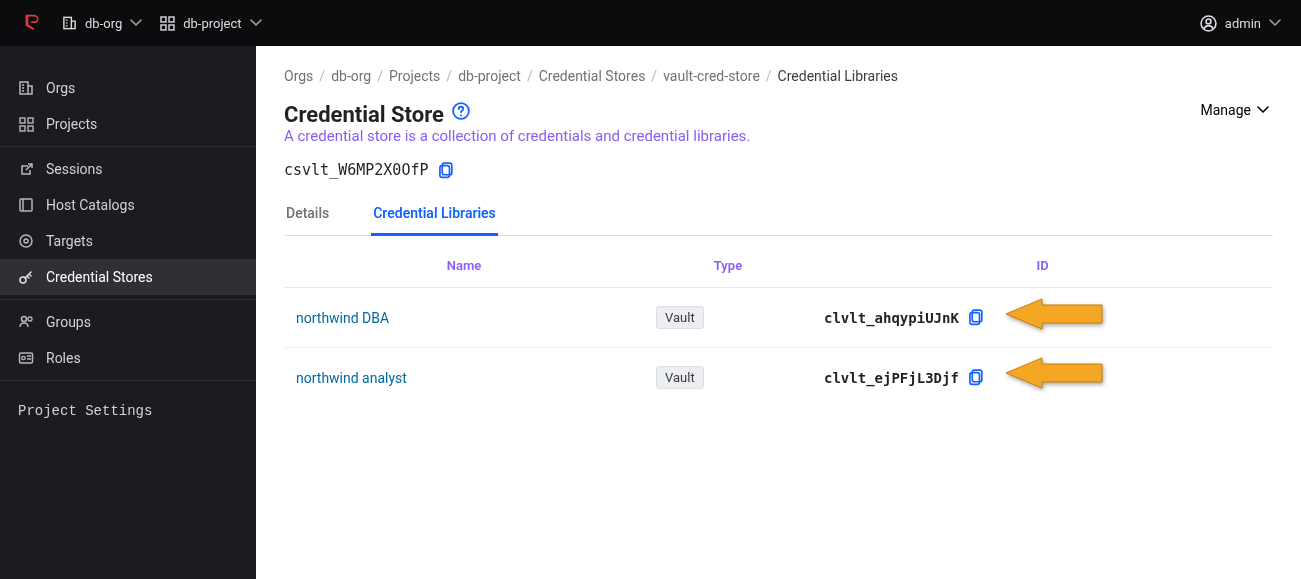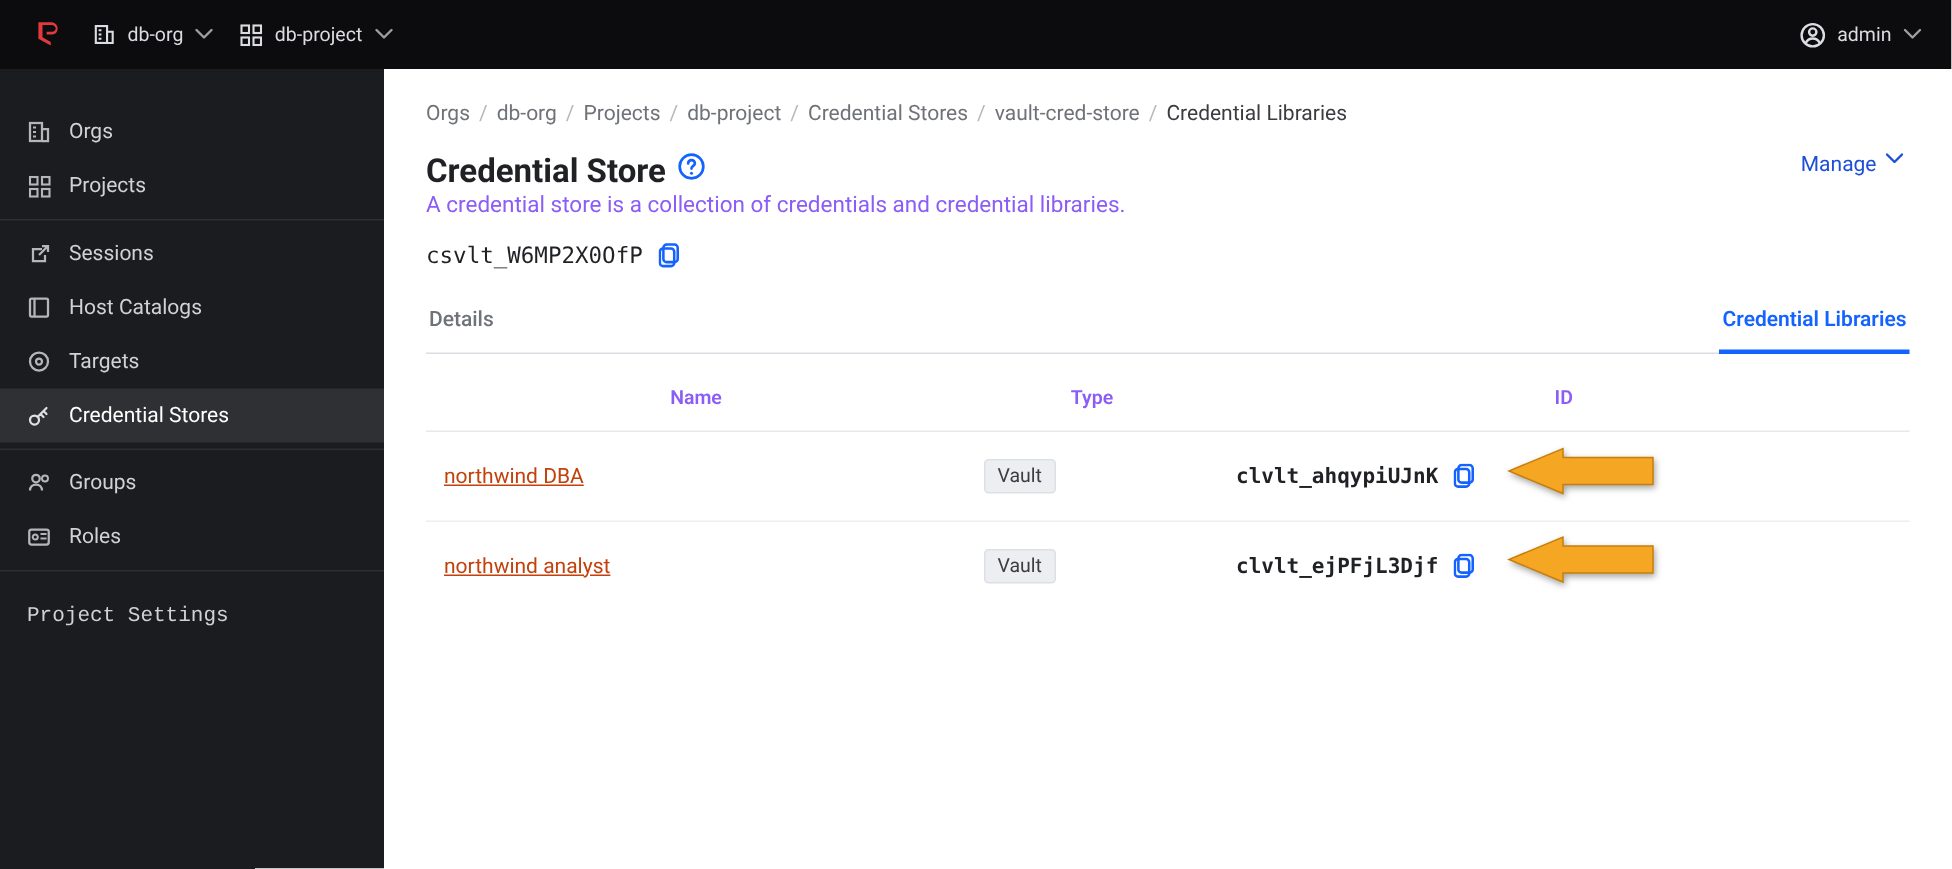--- a/index.html
+++ b/index.html
@@ -63,43 +63,43 @@
   .breadcrumbs { font-size: 14px; color: #6f7277; display:flex; flex-wrap:wrap; gap:6px; align-items:center; }
   .breadcrumbs .sep { color: #b7b9bd; }
   .breadcrumbs .crumb { color:#6f7277; }
   .breadcrumbs .crumb.last { color:#3a3c40; }
 
   .titlewrap { margin-top: 18px; display:flex; justify-content:space-between; align-items:flex-start; }
   .titleleft { }
   .pagetitle { font-size: 22px; font-weight: 700; display:flex; align-items:flex-start; gap:8px; color:#1f2124; }
   .pagetitle .help { color:#1563ff; display:inline-flex; }
   .subtitle { font-size: 15px; color: #8b5cf6; }
-  .manage { display:flex; gap:6px; font-size:14px; color:#1d4ed8; cursor:pointer; padding-right:4px; }
+  .manage { display:flex; align-items:center; gap:6px; font-size:14px; color:#000000; cursor:pointer; padding-right:4px; }
 
   .idrow { margin-top: 16px; display:flex; align-items:center; gap:10px; }
   .idcode { font-family: ui-monospace, SFMono-Regular, Menlo, monospace; font-size:15px; color:#1f2124; }
   .copy-icon { color:#1563ff; display:inline-flex; cursor:pointer; }
 
-  .tabs { display:flex; gap:28px; border-bottom:1px solid #dcdee3; margin-top:16px;justify-content:space-between; }
+  .tabs { display:flex; gap:40px; border-bottom:1px solid #dcdee3; margin-top:16px; }
   .tab { padding: 10px 2px 12px 2px; font-size:14px; color:#6f7277; cursor:pointer; font-weight:500; }
   .tab.active { color:#1563ff; border-bottom: 3px solid #1563ff; margin-bottom:-1px; font-weight:600; }
 
   
   .tablewrap { margin-top: 6px; position:relative; }
   table { width: 100%; border-collapse: collapse; }
   thead th {
     text-align: center; font-size:13px; font-weight:600; color:#8b5cf6;
     padding: 16px 12px 14px 12px; border-bottom:1px solid #e6e8ec;
   }
   tbody td {
     padding: 18px 12px; font-size:14px; border-bottom:1px solid #eceef2;
     vertical-align: middle;
   }
   tbody tr:last-child td { border-bottom: none; }
-  .link { color:#c2410c; text-decoration: underline; cursor:pointer;text-align:right; }
+  .link { color:#0369a1; cursor:pointer;text-align:right; }
   .badge {
     display:inline-block; padding:3px 8px; background:#eceef2; border:1px solid #dcdfe4;
     border-radius:3px; font-size:13px; color:#3b3d41;
   }
   .idcell { display:flex; align-items:center; gap:10px; font-family: ui-monospace, SFMono-Regular, Menlo, monospace; font-size:14px; white-space:nowrap; position:relative;font-weight:bold; }
 
   
   .arrow {
     position:absolute;
     width: 100px; height: 36px;

